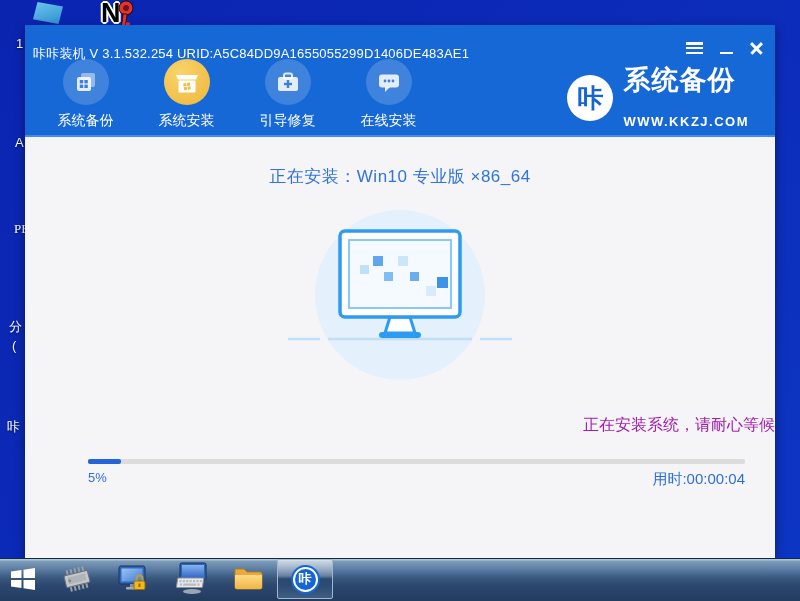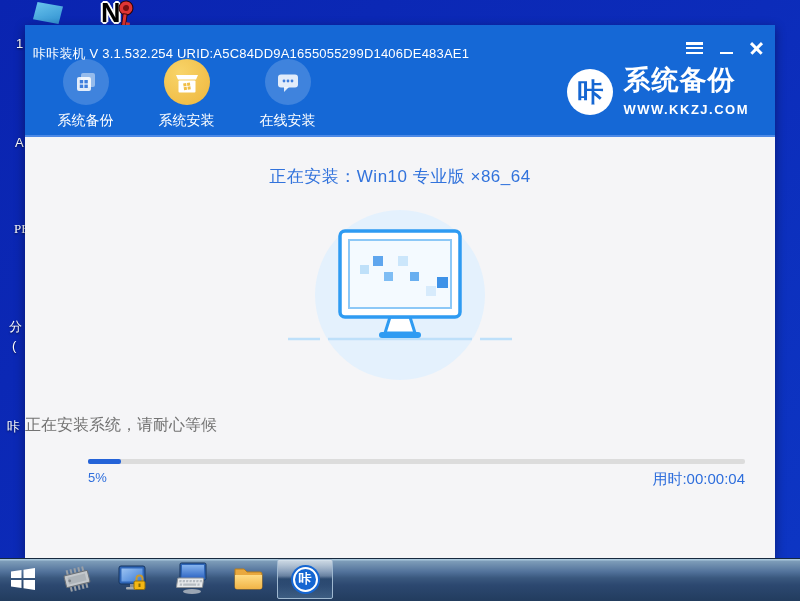--- a/index.html
+++ b/index.html
@@ -47,28 +47,28 @@
   .nav-circle { width:46px; height:46px; border-radius:50%; background:rgba(255,255,255,.18);
     display:flex; align-items:center; justify-content:center; margin-top:4px; }
   .nav-item.active .nav-circle { background:radial-gradient(circle at 35% 30%,#f8d469,#eeb63c); }
   .nav-label { color:#fff; font-size:14px; margin-top:7px; white-space:nowrap; }
 
   
   .brand { position:absolute; right:26px; top:42px; display:flex; align-items:center; gap:10px; }
   .brand-circle { width:46px; height:46px; border-radius:50%; background:#fff; display:flex;
     align-items:center; justify-content:center; color:#1566d2; font-size:26px; font-weight:bold; }
   .brand-name { color:#fff; font-size:27px; font-weight:bold; line-height:1; letter-spacing:1px; white-space:nowrap; }
-  .brand-url { color:#fff; font-size:13px; font-weight:bold; letter-spacing:1.5px; margin-top:8px; white-space:nowrap; }
+  .brand-url { color:#fff; font-size:13px; font-weight:bold; letter-spacing:1.5px; margin-top:20px; white-space:nowrap; }
 
   
   .win-body { position:absolute; left:0; top:114px; width:100%; height:420px; background:#f5f5f7; }
   .install-title { position:absolute; left:0; top:26px; width:100%; text-align:center;
     color:#3273dc; font-size:17px; letter-spacing:.5px; }
   .illo { position:absolute; left:255px; top:62px; }
-  .status-text { position:absolute; left:0; top:276px; width:100%; text-align:left; color:#737373; font-size:16px; }
+  .status-text { position:absolute; left:0; top:276px; width:100%; text-align:right; color:#a21caf; font-size:16px; }
   .track { position:absolute; left:63px; right:30px; top:320px; height:5px; background:#dcdcdc; border-radius:2px; }
   .fill { height:100%; background:#2463d8; border-radius:2px; width:0; }
   .pct { position:absolute; left:63px; top:331px; color:#2e6edc; font-size:13px; }
   .elapsed { position:absolute; right:30px; top:331px; color:#2e6edc; font-size:15px; }
 
   
   .taskbar { position:absolute; left:0; top:558px; width:800px; height:43px;
     background:linear-gradient(180deg,#16293e 0px,#16293e 1px,#a8c6db 1px,#a8c6db 2px,
       #7e9db9 3px,#51719a 14px,#3a587e 20px,#2c4870 27px,#223c5e 43px); }
   .tbtn { position:absolute; display:flex; align-items:center; justify-content:center; cursor:pointer; }
@@ -156,20 +156,33 @@
                 <rect x="16.4" y="17" width="3" height="3"></rect>
               <rect x="12.6" y="20.8" width="3" height="3"></rect>
                 <rect x="16.4" y="20.8" width="3" height="3"></rect>
             </g>
           </svg>
         </div>
         <div class="nav-label">系统安装</div>
       </div>
 
 
+      <div class="nav-item">
+        <div class="nav-circle">
+          <svg width="32" height="32" viewBox="0 0 32 32">
+            <rect x="12" y="7.5" width="8" height="5" rx="2" fill="none" stroke="#fff" stroke-width="2" opacity=".85"></rect>
+            <rect x="6" y="11" width="20" height="14" rx="2" fill="#fff" opacity=".85"></rect>
+            <g fill="#3f7edd">
+              <rect x="14.8" y="14" width="2.4" height="8"></rect>
+                <rect x="12" y="16.8" width="8" height="2.4"></rect>
+            </g>
+          </svg>
+        </div>
+        <div class="nav-label">引导修复</div>
+      </div>
 
       <div class="nav-item">
         <div class="nav-circle">
           <svg width="32" height="32" viewBox="0 0 32 32">
             <rect x="6" y="8.5" width="20" height="13" rx="3" fill="#fff" opacity=".85"></rect>
             <polygon points="12,21 12,26 17,21" fill="#fff" opacity=".85"></polygon>
             <g fill="#3f7edd">
               <circle cx="12" cy="15" r="1.4"></circle>
                 <circle cx="16" cy="15" r="1.4"></circle>
                 <circle cx="20" cy="15" r="1.4"></circle>

